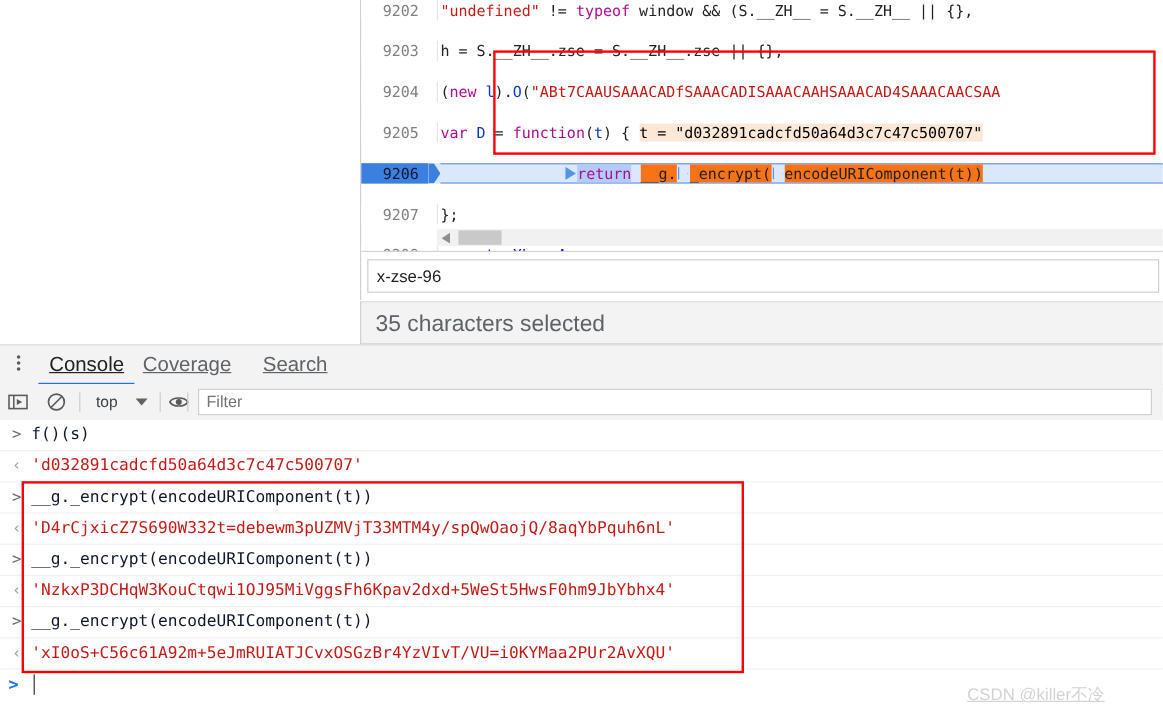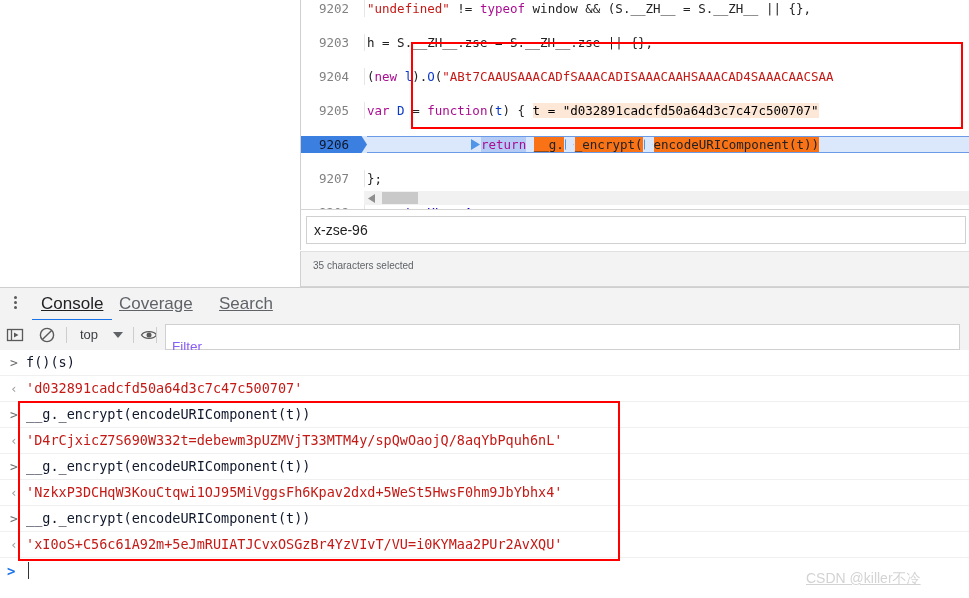--- a/index.html
+++ b/index.html
@@ -102,21 +102,21 @@
     font-family: "Liberation Sans", sans-serif; font-size: 14px;
     color: #222; padding: 0 7px; line-height: 26px;
   }
   .status-strip {
     position: absolute; left: 300px; top: 251px; width: 669px; height: 34px;
     background: #f3f3f3; border-left: 1px solid #d0d0d0;
     border-top: 1px solid #e0e0e0; border-bottom: 1px solid #d4d4d4;
   }
   .status-text {
     position: absolute; left: 12px; top: 8px;
-    font-size: 10px; color: #5f6368; font-family: "Liberation Sans", sans-serif; text-align: center;
+    font-size: 19px; color: #5f6368; font-family: "Liberation Sans", sans-serif; text-align: center;
   }
 
   
   .drawer {
     position: absolute; left: 0; top: 287px; width: 969px; height: 311px;
     background: #ffffff; border-top: 1px solid #cfcfcf;
   }
   .drawer-tabbar {
     position: absolute; left: 0; top: 0; width: 969px; height: 32px;
     background: #f3f3f3; border-bottom: 1px solid #d5d5d5;
@@ -146,21 +146,21 @@
     font-size: 13px; color: #3c4043; font-family: "Liberation Sans", sans-serif;
   }
   .ctx-caret {
     position: absolute; left: 113px; top: 12px; width: 0; height: 0;
     border-left: 5px solid transparent; border-right: 5px solid transparent;
     border-top: 6px solid #5f6368;
   }
   .filter-box {
     position: absolute; left: 165px; top: 4px; width: 795px; height: 22px;
     background: #fff; border: 1px solid #d0d0d0; box-sizing: border-box;
-    font-size: 13.5px; color: #8b5cf6; line-height: 20px; padding: 12px 6px;
+    font-size: 13.5px; color: #737373; line-height: 20px; padding: 0 6px;
     font-family: "Liberation Sans", sans-serif;
   }
 
   
   .console-body {
     position: absolute; left: 0; top: 62px; width: 969px; height: 249px;
     background: #fff;
   }
   .c-row {
     position: relative; height: 25px; line-height: 25px;

